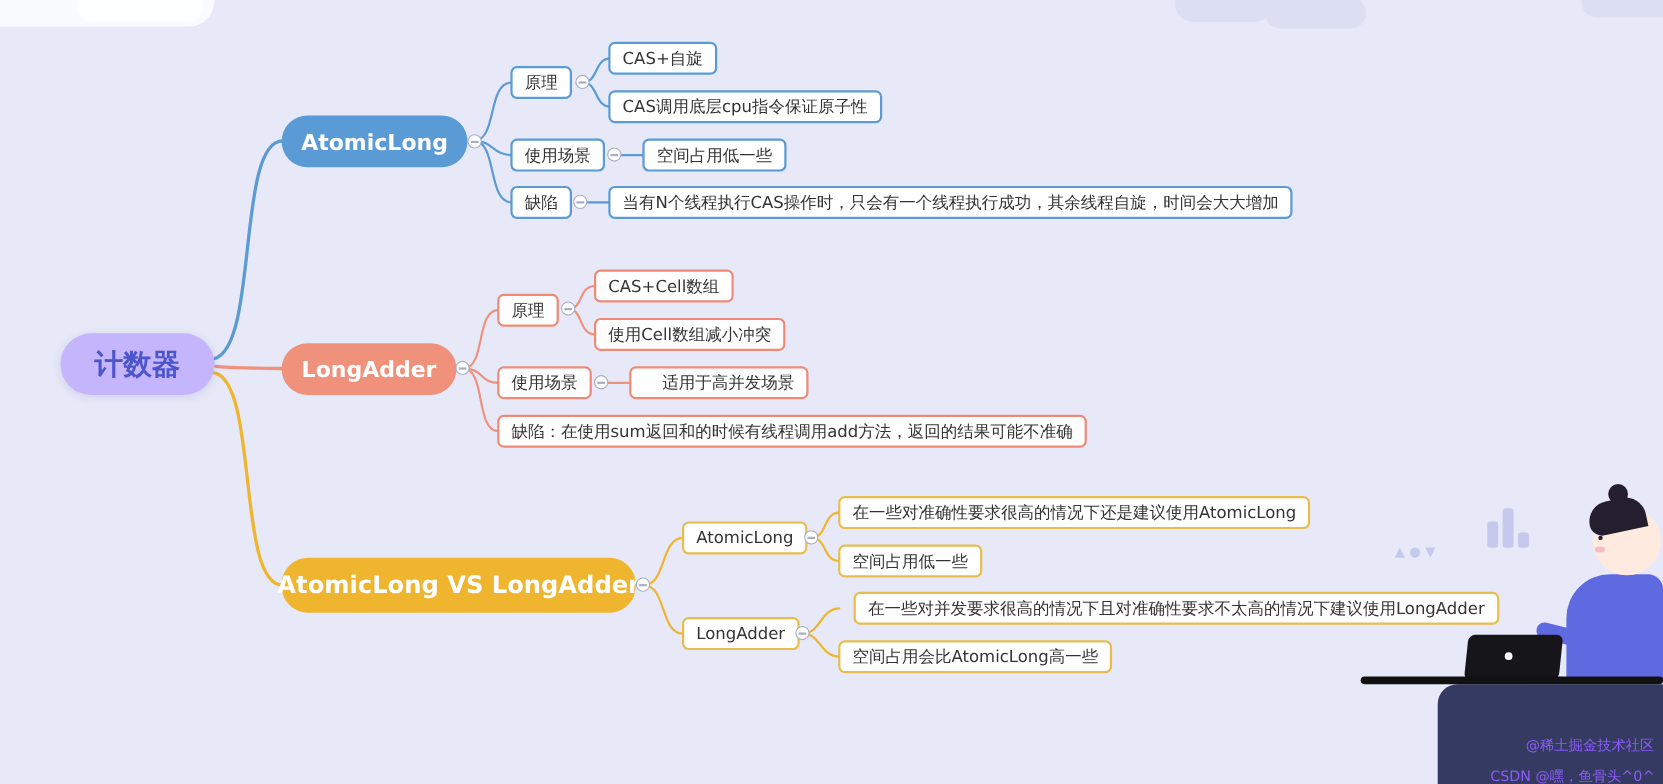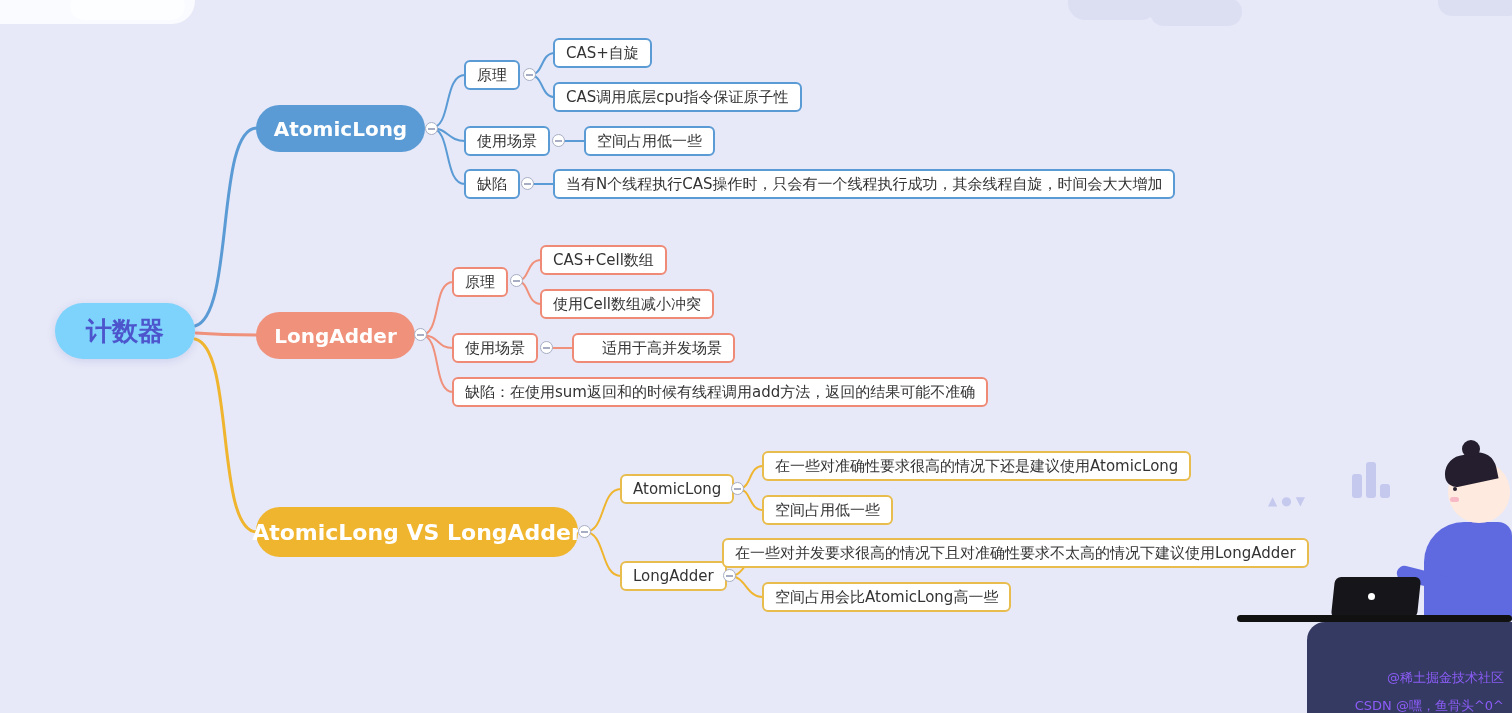--- a/index.html
+++ b/index.html
@@ -18,21 +18,21 @@
   .blob-l3 { left:1438px; top:-12px; width:84px; height:28px; background:#dcdff2; border-radius:14px; }
 
   
   svg.links { position:absolute; left:0; top:0; z-index:1; }
   .links path { fill:none; stroke-width:2px; stroke-linecap:round; }
   .links path.thick { stroke-width:3px; }
 
   
   .node { position:absolute; z-index:2; display:flex; align-items:center; justify-content:center; white-space:nowrap; }
   .node-root {
-    background:#7dd3fc; border-radius:28px; color:#4d55cc;
+    background:#c4b5fd; border-radius:28px; color:#4d55cc;
     font-weight:bold; font-size:26px;
     box-shadow:0 2px 8px rgba(90,100,190,.18);
   }
   .branch { color:#ffffff; font-weight:bold; border-radius:24px; }
   .branch.blue   { background:#5b9bd5; }
   .branch.salmon { background:#f0917c; }
   .branch.yellow { background:#f0b52f; }
   .sub {
     background:#ffffff; border-radius:6px; font-size:15px; color:#333333;
     padding:0 11px; height:30px;
@@ -132,21 +132,21 @@
 <div class="node sub b-salmon" style="left:540px;top:245px;text-align:right;">CAS+Cell数组</div>
 <div class="node sub b-salmon" style="left:540px;top:289px;">使用Cell数组减小冲突</div>
 <div class="node sub b-salmon" style="left:452px;top:333px;">使用场景</div>
 <div class="node sub b-salmon" style="left:572px;top:333px;padding-left:28px;">适用于高并发场景</div>
 <div class="node sub b-salmon" style="left:452px;top:377px;">缺陷：在使用sum返回和的时候有线程调用add方法，返回的结果可能不准确</div>
 
 <div class="node sub b-yellow" style="left:620px;top:474px;">AtomicLong</div>
 <div class="node sub b-yellow" style="left:762px;top:451px;">在一些对准确性要求很高的情况下还是建议使用AtomicLong</div>
 <div class="node sub b-yellow" style="left:762px;top:495px;">空间占用低一些</div>
 <div class="node sub b-yellow" style="left:620px;top:561px;">LongAdder</div>
-<div class="node sub b-yellow" style="left:722px;top:538px;">在一些对并发要求很高的情况下且对准确性要求不太高的情况下建议使用LongAdder</div>
+<div class="node sub b-yellow" style="left:776px;top:538px;">在一些对并发要求很高的情况下且对准确性要求不太高的情况下建议使用LongAdder</div>
 <div class="node sub b-yellow" style="left:762px;top:582px;">空间占用会比AtomicLong高一些</div>
 
 <div class="collapse" style="left:425px;top:122px;"></div>
 <div class="collapse" style="left:523px;top:68px;"></div>
 <div class="collapse" style="left:552px;top:134px;"></div>
 <div class="collapse" style="left:521px;top:177px;"></div>
 <div class="collapse" style="left:414px;top:328px;"></div>
 <div class="collapse" style="left:510px;top:274px;"></div>
 <div class="collapse" style="left:540px;top:341px;"></div>
 <div class="collapse" style="left:578px;top:525px;"></div>

